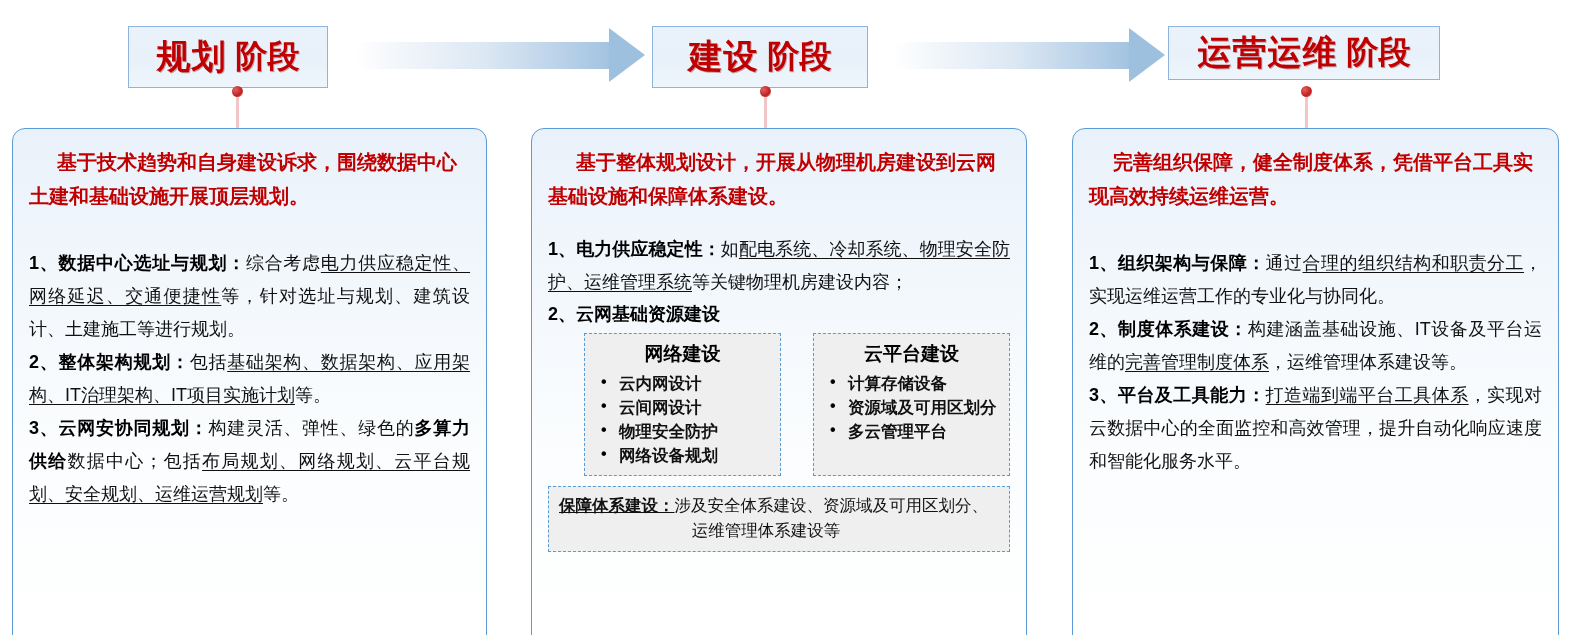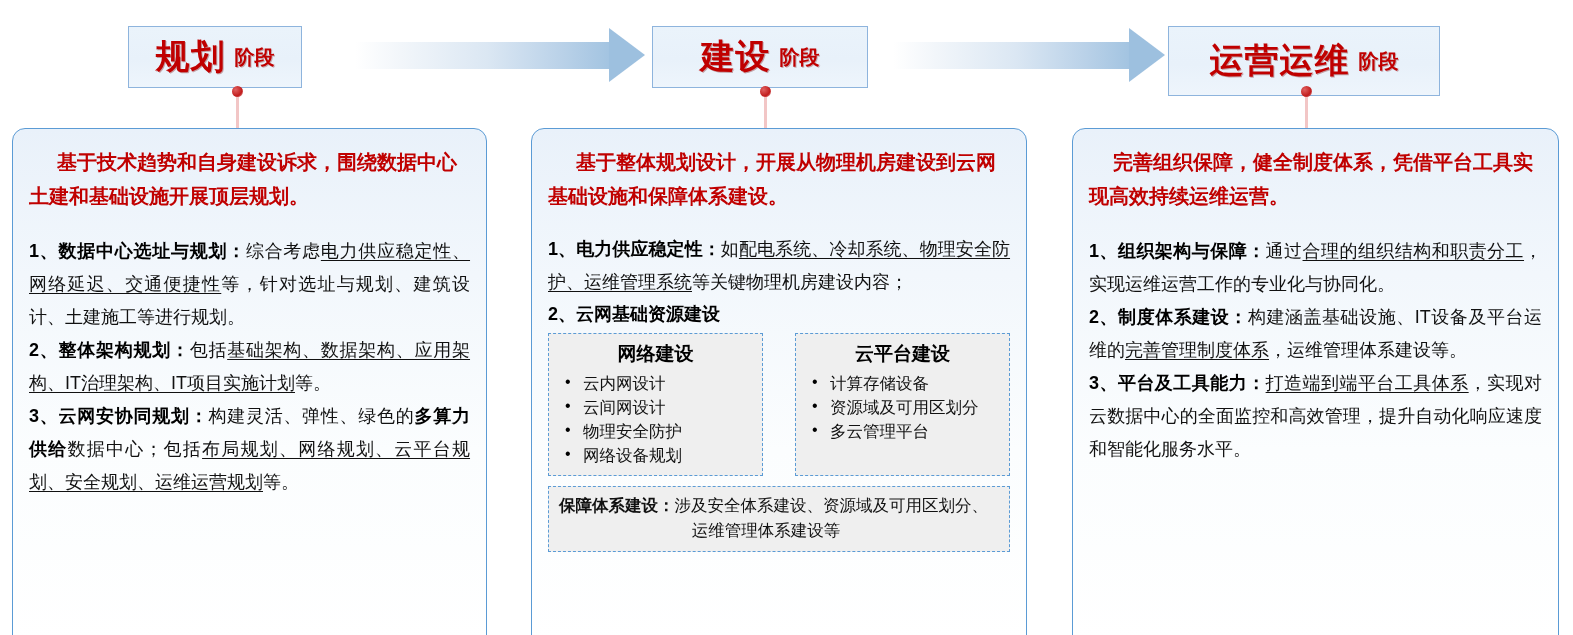--- a/index.html
+++ b/index.html
@@ -19,21 +19,21 @@
     background:linear-gradient(180deg,#eaf3fb 0%,#e8f1fa 55%,#eef5fc 100%);
     border:1px solid #8eb4dd;
     display:flex;align-items:center;justify-content:center;
     white-space:nowrap;
   }
   .stage-header .big{
     color:#c00000;font-weight:bold;font-size:34px;letter-spacing:1px;
     text-shadow:1px 1px 0 rgba(120,0,0,.35);
   }
   .stage-header .small{
-    color:#c00000;font-weight:bold;font-size:20px;margin-left:9px;
+    color:#c00000;font-weight:bold;font-size:32px;margin-left:9px;
     text-shadow:1px 1px 0 rgba(120,0,0,.3);
   }
 
   
   .pin{position:absolute;width:3px;background:#f2c6c6;}
   .pin .dot{
     position:absolute;left:-4px;top:-6px;width:11px;height:11px;border-radius:50%;
     background:radial-gradient(circle at 33% 33%,#e06060,#c11c1c 62%,rgba(200,60,60,.25) 100%);
   }
 
@@ -57,90 +57,90 @@
     border-radius:13px;
     background:linear-gradient(180deg,#e9f1fa 0%,#f2f7fc 28%,#fbfdfe 62%,#ffffff 100%);
     padding:14px 16px 8px 16px;
     overflow:hidden;
   }
   .panel .lede{
     color:#c00000;font-weight:bold;font-size:20px;line-height:34px;
     text-indent:28px;margin:2px 0 0 0;
   }
   .panel .lede.ind0{text-indent:24px;}
-  .panel .body{margin-top:22px;}
+  .panel .body{margin-top:34px;}
   .panel .item{
     font-size:18px;line-height:33px;color:#111;margin:0;
     text-align:justify;
   }
   .panel .item b{font-weight:bold;color:#000;}
   .u{text-decoration:underline;text-underline-offset:3px;text-decoration-thickness:1px;}
 
   
-  .subrow{display:flex;gap:32px;margin-top:4px;}
+  .subrow{display:flex;gap:32px;margin-top:4px;margin-left:36px;}
   .subbox{
     box-sizing:border-box;
     border:1.4px dashed #5b9bd5;
     background:#efefef;
     padding:6px 8px 8px 8px;
     flex:1;
   }
   .subbox .sbtitle{
     text-align:center;font-weight:bold;font-size:19px;color:#000;
     margin:1px 0 4px 0;
   }
-  .subbox ul{margin:0;padding-left:26px;list-style:none;}
+  .subbox ul{margin:0;padding-left:26px;list-style:none;font-weight:bold;}
   .subbox li{
     font-size:16.5px;line-height:24px;color:#111;position:relative;
   }
   .subbox li::before{
     content:"•";position:absolute;left:-18px;top:-1px;font-size:16px;color:#000;
   }
   .wide-sub{
     box-sizing:border-box;
     border:1.4px dashed #5b9bd5;
     background:#efefef;
     margin-top:10px;
     padding:6px 10px 8px 10px;
   }
   .wide-sub .line1{font-size:16.5px;line-height:25px;color:#111;}
-  .wide-sub .line1 b{font-weight:bold;}
+  .wide-sub .line1 b{font-weight:bold;text-decoration:underline;}
   .wide-sub .line2{font-size:16.5px;line-height:25px;color:#111;text-align:center;padding-right:26px;}
 </style>
 </head>
 <body>
 
 <div class="stage">
 
   <div class="arrow" style="left:355px;top:28px;width:290px;height:54px;">
     <div class="shaft" style="width:254px;"></div>
     <div class="head" style="left:254px;"></div>
   </div>
   <div class="arrow" style="left:893px;top:28px;width:272px;height:54px;">
     <div class="shaft" style="width:236px;"></div>
     <div class="head" style="left:236px;"></div>
   </div>
 
-  <div class="stage-header" style="left:128px;top:26px;width:174px;height:62px;">
+  <div class="stage-header" style="left:128px;top:26px;width:200px;height:62px;">
     <span class="big">规划</span>
     <span class="small">阶段</span>
   </div>
   <div class="pin" style="left:236px;top:92px;height:38px;">
     <div class="dot"></div>
   </div>
 
   <div class="stage-header" style="left:652px;top:26px;width:216px;height:62px;">
     <span class="big">建设</span>
     <span class="small">阶段</span>
   </div>
   <div class="pin" style="left:764px;top:92px;height:38px;">
     <div class="dot"></div>
   </div>
 
-  <div class="stage-header" style="left:1168px;top:26px;width:272px;height:70px;">
+  <div class="stage-header" style="left:1168px;top:26px;width:272px;height:54px;">
     <span class="big">运营运维</span>
     <span class="small">阶段</span>
   </div>
   <div class="pin" style="left:1305px;top:92px;height:38px;">
     <div class="dot"></div>
   </div>
 
   <div class="panel" style="left:12px;top:128px;width:475px;height:520px;">
     <div class="lede">基于技术趋势和自身建设诉求，围绕数据中心土建和基础设施开展顶层规划。</div>
     <div class="body">

